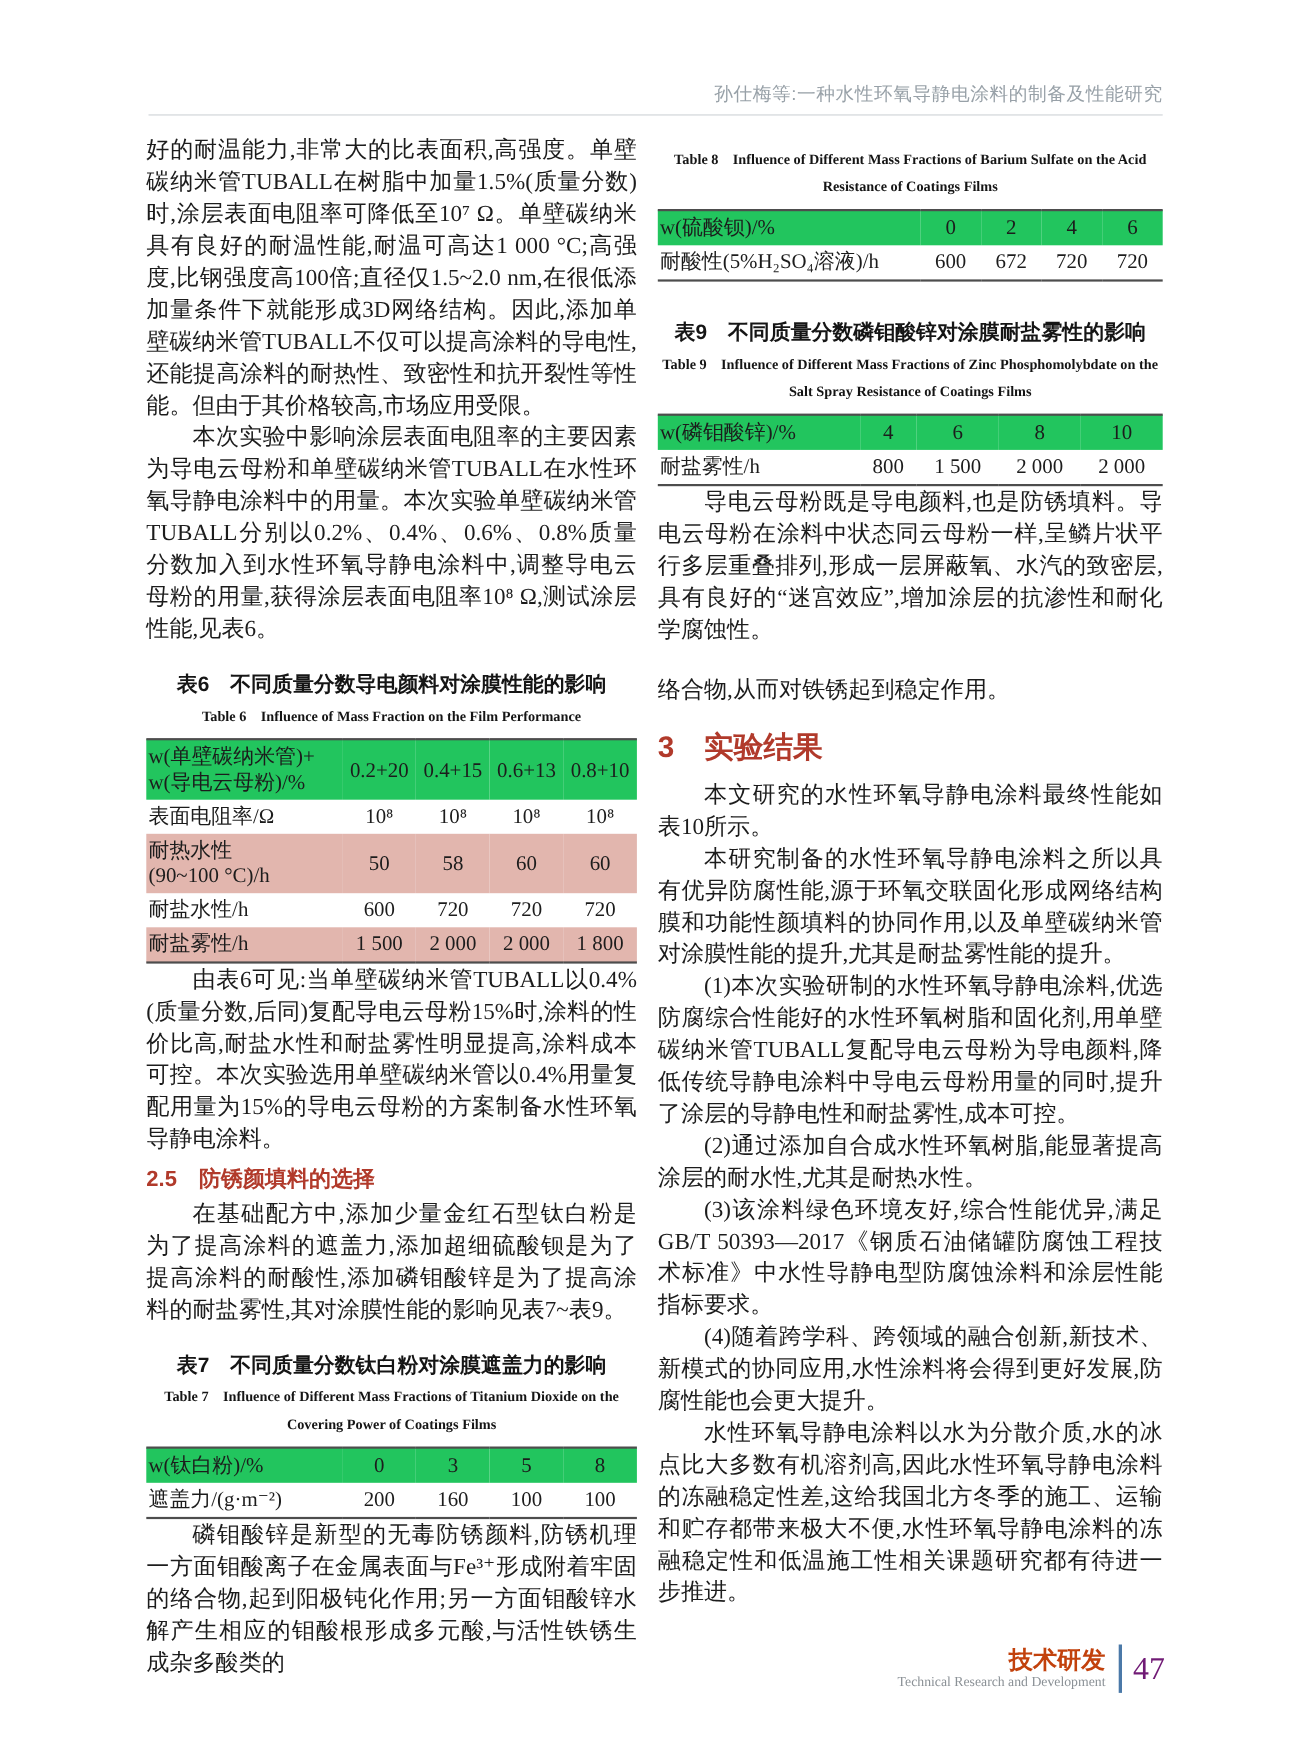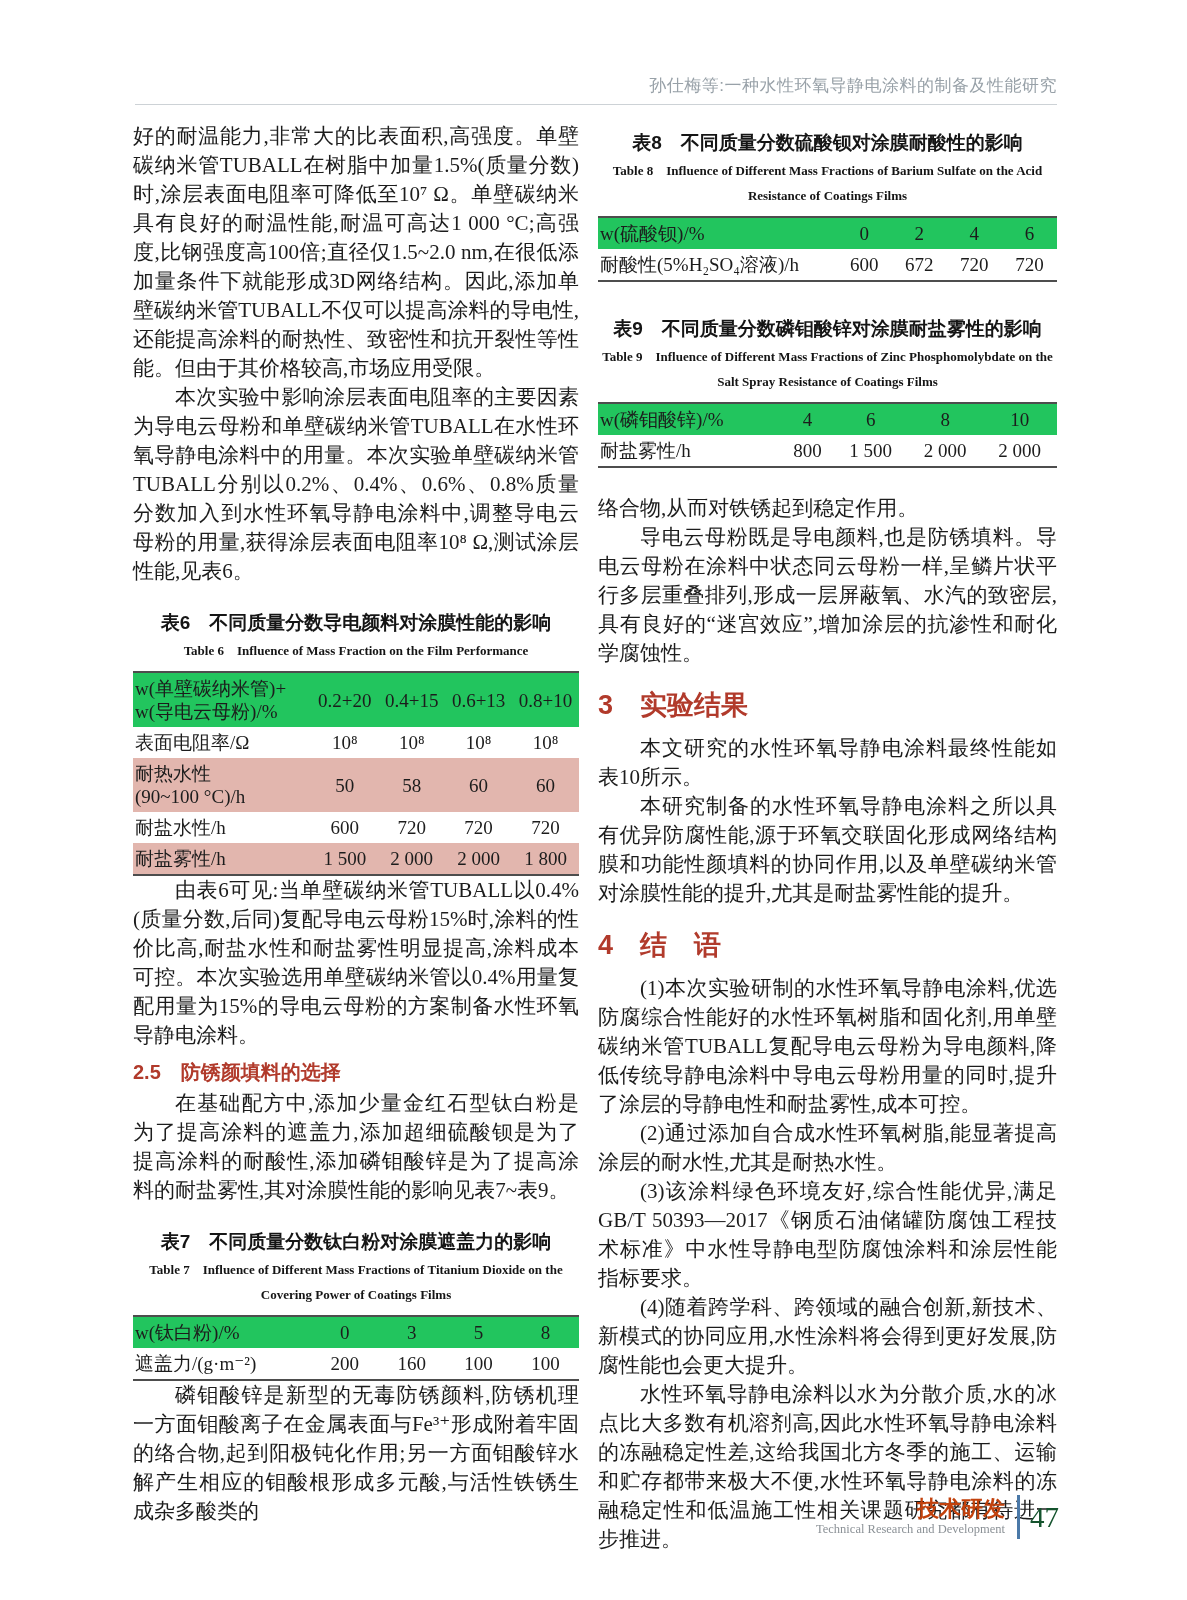--- a/index.html
+++ b/index.html
@@ -82,21 +82,21 @@
   .f-text{text-align:right;}
   .f-zh{
     font-family:"Liberation Sans","DejaVu Sans",sans-serif;
     font-weight:bold;font-size:22px;line-height:24px;color:#c2410c;
   }
   .f-en{
     font-size:12.5px;line-height:16px;color:#8b9196;
   }
   .f-bar{width:3px;height:44px;background:#4b79a8;margin:0 10px 0 12px;}
   .f-num{
-    font-size:29px;color:#14532d;line-height:44px;
+    font-size:29px;color:#701a75;line-height:44px;
     font-family:"Liberation Serif","DejaVu Serif",serif;
   }
 </style>
 </head>
 <body>
 
 <div class="page">
 
   <div class="running-head">孙仕梅等:一种水性环氧导静电涂料的制备及性能研究</div>
   <div class="head-rule"></div>
@@ -171,21 +171,20 @@
         <td class="val">100</td>
         <td class="val">100</td>
       </tr>
     </tbody>
       </table>
 
     <p class="body mt26">磷钼酸锌是新型的无毒防锈颜料,防锈机理一方面钼酸离子在金属表面与Fe³⁺形成附着牢固的络合物,起到阳极钝化作用;另一方面钼酸锌水解产生相应的钼酸根形成多元酸,与活性铁锈生成杂多酸类的</p>
   </div>
 
   <div class="col col-right">
-    <div class="cap-zh" style="margin-top:0;">表8　不同质量分数硫酸钡对涂膜耐酸性的影响</div>
     <div class="cap-en">Table 8　Influence of Different Mass Fractions of Barium Sulfate on the Acid Resistance of Coatings Films</div>
     <table class="ptable">
       <tbody>
           <tr class="band-dark">
         <td class="lbl" style="width:52%;">w(硫酸钡)/%</td>
         <td class="val">0</td>
         <td class="val">2</td>
         <td class="val">4</td>
         <td class="val">6</td>
       </tr>
@@ -213,28 +212,27 @@
       <tr>
         <td class="lbl">耐盐雾性/h</td>
         <td class="val">800</td>
         <td class="val">1 500</td>
         <td class="val">2 000</td>
         <td class="val">2 000</td>
       </tr>
     </tbody>
       </table>
 
+    <p class="body">导电云母粉既是导电颜料,也是防锈填料。导电云母粉在涂料中状态同云母粉一样,呈鳞片状平行多层重叠排列,形成一层屏蔽氧、水汽的致密层,具有良好的“迷宫效应”,增加涂层的抗渗性和耐化学腐蚀性。</p>
     <p class="body noind" style="margin-top:26px;">络合物,从而对铁锈起到稳定作用。</p>
-    <p class="body">导电云母粉既是导电颜料,也是防锈填料。导电云母粉在涂料中状态同云母粉一样,呈鳞片状平行多层重叠排列,形成一层屏蔽氧、水汽的致密层,具有良好的“迷宫效应”,增加涂层的抗渗性和耐化学腐蚀性。</p>
 
     <div class="h-big">3　实验结果</div>
     <p class="body">本文研究的水性环氧导静电涂料最终性能如表10所示。</p>
     <p class="body">本研究制备的水性环氧导静电涂料之所以具有优异防腐性能,源于环氧交联固化形成网络结构膜和功能性颜填料的协同作用,以及单壁碳纳米管对涂膜性能的提升,尤其是耐盐雾性能的提升。</p>
 
-    <div class="h-big">4　结　语</div>
     <p class="body">(1)本次实验研制的水性环氧导静电涂料,优选防腐综合性能好的水性环氧树脂和固化剂,用单壁碳纳米管TUBALL复配导电云母粉为导电颜料,降低传统导静电涂料中导电云母粉用量的同时,提升了涂层的导静电性和耐盐雾性,成本可控。</p>
     <p class="body">(2)通过添加自合成水性环氧树脂,能显著提高涂层的耐水性,尤其是耐热水性。</p>
     <p class="body">(3)该涂料绿色环境友好,综合性能优异,满足GB/T 50393—2017《钢质石油储罐防腐蚀工程技术标准》中水性导静电型防腐蚀涂料和涂层性能指标要求。</p>
     <p class="body">(4)随着跨学科、跨领域的融合创新,新技术、新模式的协同应用,水性涂料将会得到更好发展,防腐性能也会更大提升。</p>
     <p class="body">水性环氧导静电涂料以水为分散介质,水的冰点比大多数有机溶剂高,因此水性环氧导静电涂料的冻融稳定性差,这给我国北方冬季的施工、运输和贮存都带来极大不便,水性环氧导静电涂料的冻融稳定性和低温施工性相关课题研究都有待进一步推进。</p>
   </div>
 
   <div class="footer">
     <div class="f-text">
       <div class="f-zh">技术研发</div>

